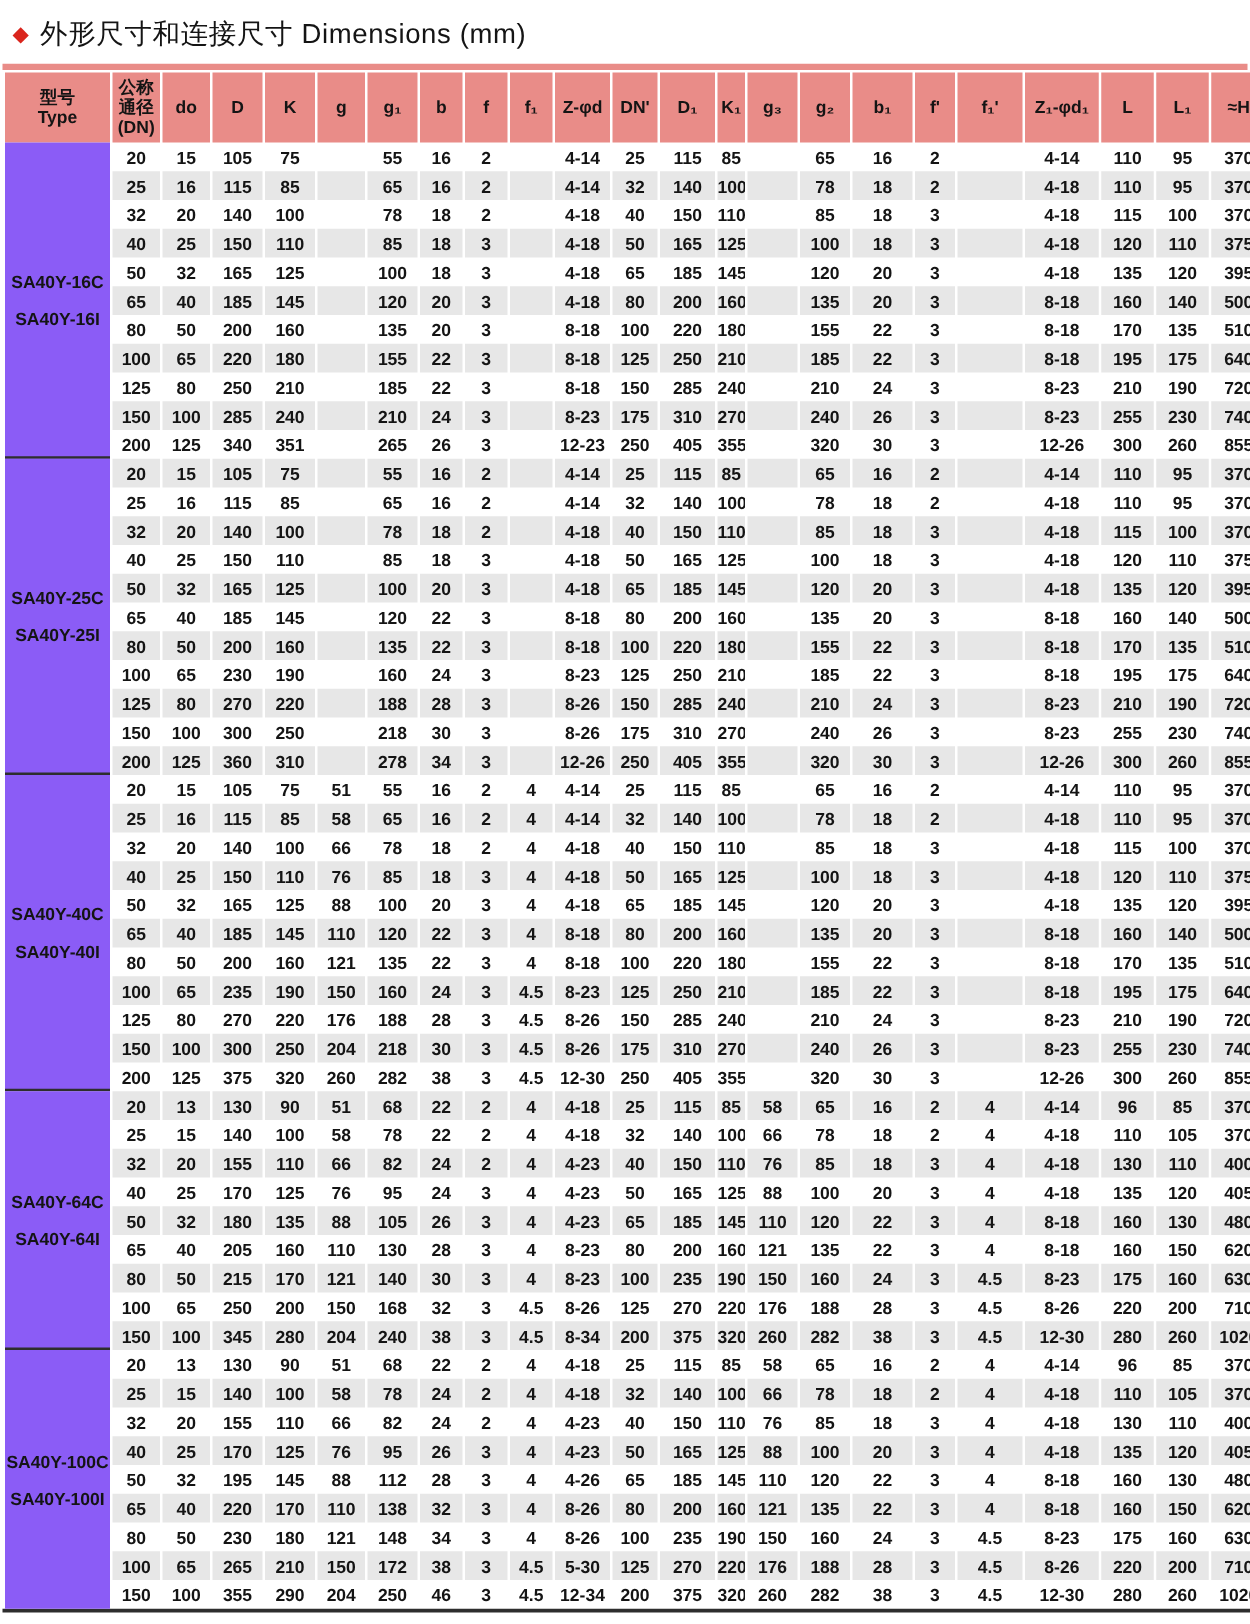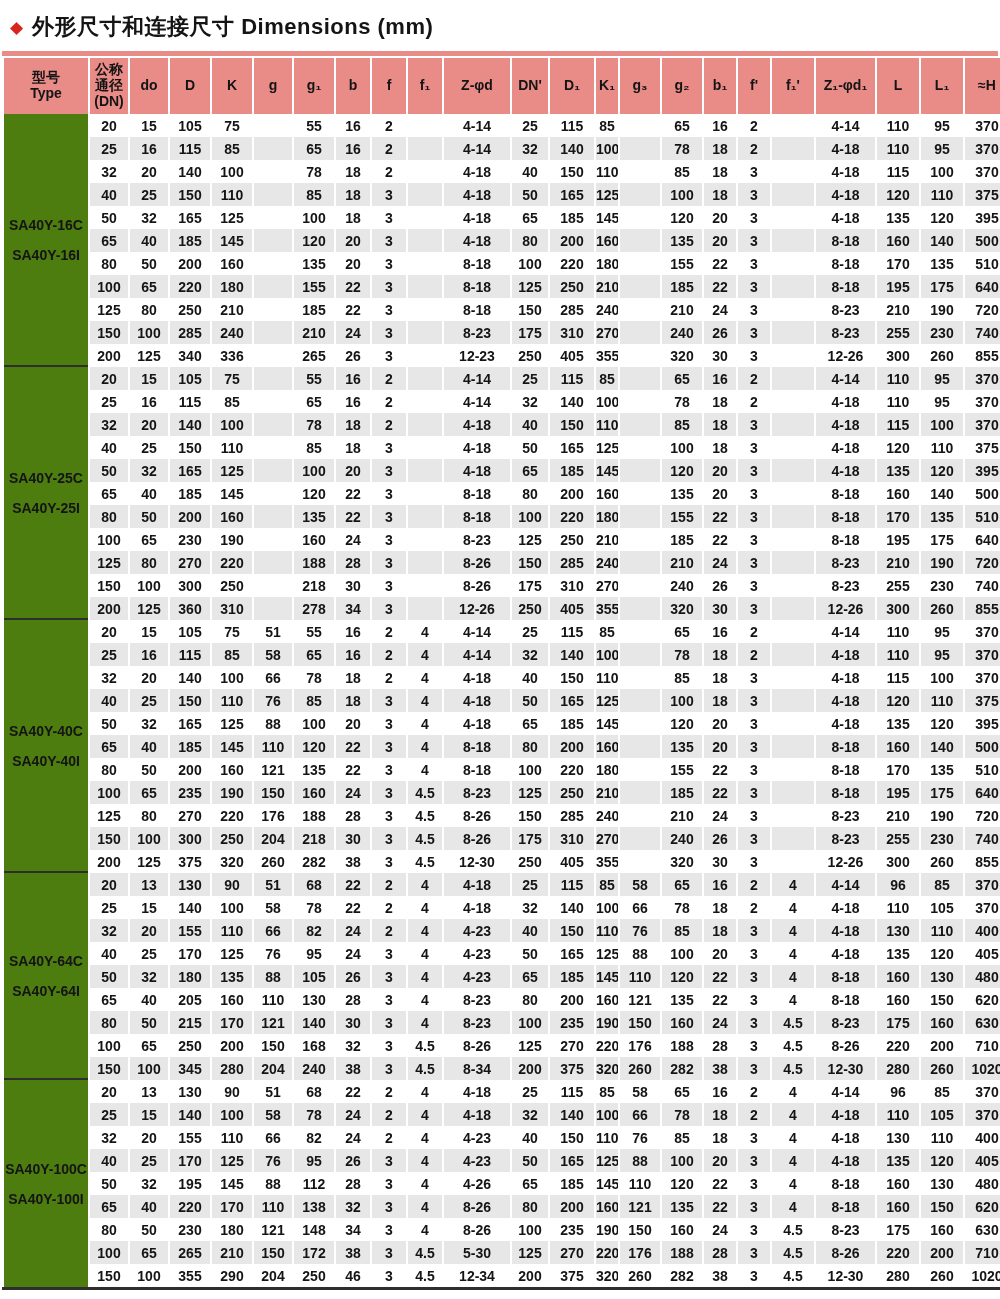--- a/index.html
+++ b/index.html
@@ -12,51 +12,51 @@
   *{box-sizing:border-box;}
   html,body{margin:0;padding:0;}
   body{
     width:1000px;height:1299px;background:#ffffff;
     font-family:"Liberation Sans","DejaVu Sans",sans-serif;
     color:var(--ink);
   }
   .page{padding:6px 2px 0 2px;}
   .title-row{display:flex;align-items:center;gap:9px;padding:6px 0 9px 8px;}
   .diamond{color:var(--accent-red);font-size:17px;line-height:1;}
-  .title-text{font-size:22px;font-weight:bold;letter-spacing:.5px;}
+  .title-text{font-size:22px;font-weight:normal;letter-spacing:.5px;}
   .head-strip{width:996px;height:5px;background:var(--header-bg);margin-bottom:2px;}
   table.dims{
     border-collapse:separate;border-spacing:2px 0;
     table-layout:fixed;width:996px;
     border-bottom:3px solid var(--rule);
   }
   table.dims th{
     background:var(--header-bg);
     font-size:14px;font-weight:bold;color:var(--ink);
     height:56px;vertical-align:middle;
     white-space:pre-line;line-height:1.12;padding:0;
     overflow:hidden;
   }
   table.dims td{
     font-size:14px;font-weight:bold;color:var(--ink);
     text-align:center;vertical-align:middle;
     height:23px;padding:0;white-space:nowrap;overflow:hidden;
   }
   td.shade{background:var(--stripe);}
   td.type-cell{
-    background:#4d7c0f;font-size:15px;font-weight:bold;
+    background:#8b5cf6;font-size:15px;font-weight:bold;
     vertical-align:middle;white-space:nowrap;
   }
   td.type-cell div{padding:7px 0;}
   td.group-sep{border-bottom:2px solid var(--rule);}
   
   .c0{width:84px}.c1{width:38px}.c2{width:38px}.c3{width:40px}.c4{width:40px}
   .c5{width:38px}.c6{width:40px}.c7{width:34px}.c8{width:34px}.c9{width:34px}
-  .c10{width:66px}.c11{width:36px}.c12{width:44px}.c13{width:22px}.c14{width:40px}
-  .c15{width:40px}.c16{width:32px}.c17{width:32px}.c18{width:42px}.c19{width:59px}
+  .c10{width:44px}.c11{width:36px}.c12{width:44px}.c13{width:22px}.c14{width:40px}
+  .c15{width:40px}.c16{width:48px}.c17{width:32px}.c18{width:52px}.c19{width:59px}
   .c20{width:42px}.c21{width:42px}.c22{width:44px}
 </style>
 </head>
 <body>
 
 <div class="page">
   <div class="title-row">
     <span class="diamond">◆</span>
     <span class="title-text">外形尺寸和连接尺寸 Dimensions (mm)</span>
   </div>
@@ -334,21 +334,21 @@
           <td class="shade"></td>
           <td class="shade">8-23</td>
           <td class="shade">255</td>
           <td class="shade">230</td>
           <td class="shade">740</td>
         </tr>
         <tr>
           <td>200</td>
           <td>125</td>
           <td>340</td>
-          <td>336</td>
+          <td>351</td>
           <td></td>
           <td>265</td>
           <td>26</td>
           <td>3</td>
           <td></td>
           <td>12-23</td>
           <td>250</td>
           <td>405</td>
           <td>355</td>
           <td></td>

